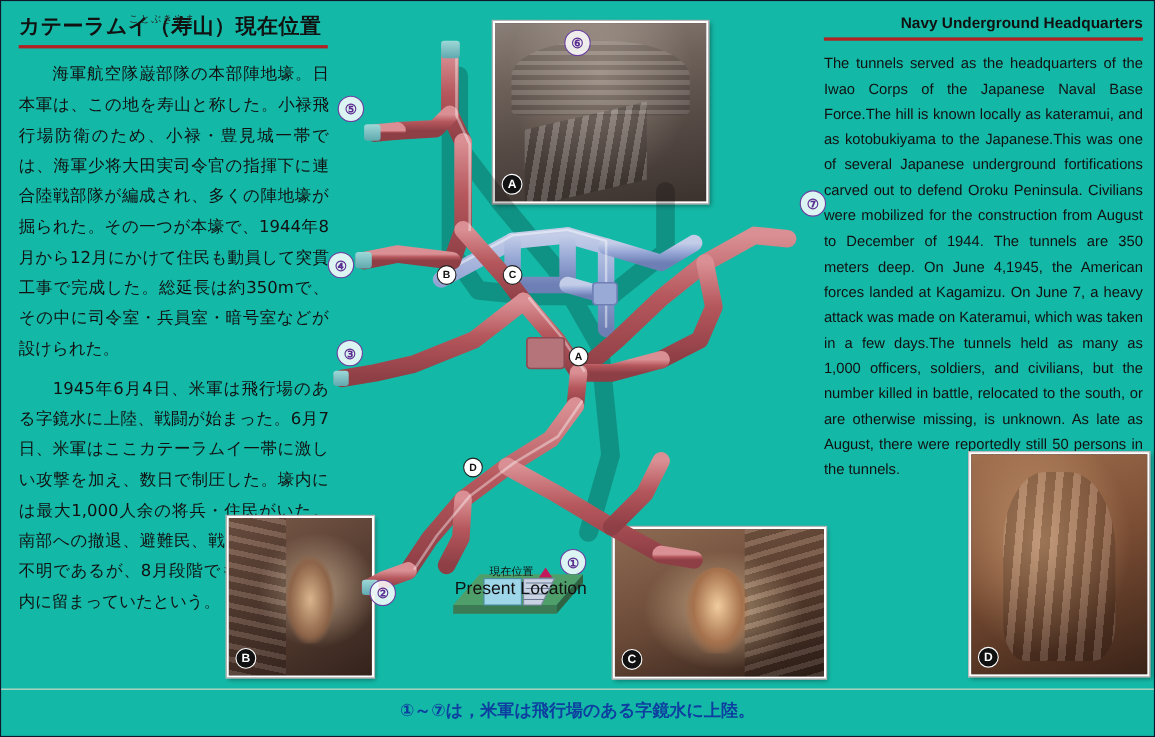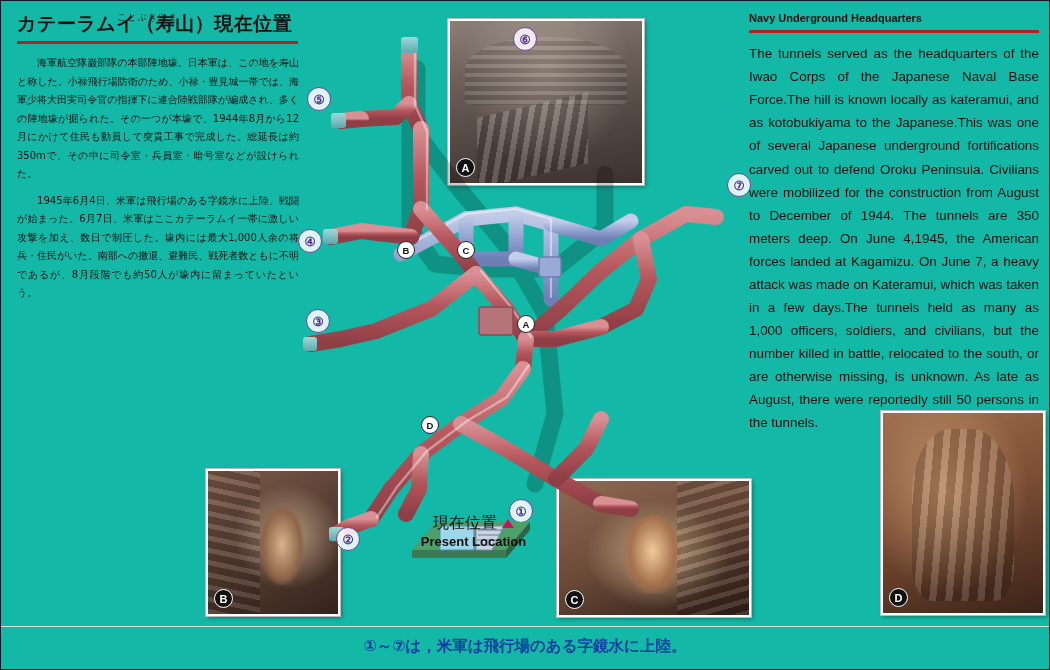--- a/index.html
+++ b/index.html
@@ -31,39 +31,39 @@
   #jp-ruby{
     font-family:"DejaVu Sans", sans-serif;
     font-size:9px;color:#222;
     position:absolute;left:104px;top:0px;letter-spacing:1px;
   }
   #jp-rule{
     width:281px;height:3px;background:#b22222;margin:4px 0 0 4px;
   }
   .jp-body{
     font-family:"DejaVu Sans", sans-serif;
-    font-size:10px;line-height:1.85;color:#111;
+    font-size:15px;line-height:1.85;color:#111;
     margin:10px 4px 0 4px;
     text-align:justify;
   }
   .jp-body p{margin:0 0 8px 0;text-indent:1em;}
 
   
   #right-column{
     position:absolute;right:10px;top:10px;width:290px;
   }
   #en-title-1{
     font-family:"Liberation Serif", serif;
     font-size:16.5px;font-style:italic;font-weight:bold;color:#111;
     text-align:right;line-height:1.25;
   }
   #en-title-2{
     font-family:"Liberation Sans", sans-serif;
-    font-size:11px;font-weight:bold;color:#111;
-    line-height:1.3;
+    font-size:14px;font-weight:bold;color:#111;
+    text-align:right;line-height:1.3;
   }
   #en-rule{width:290px;height:3px;background:#b22222;margin-top:5px;}
   #en-body{
     font-size:13.4px;line-height:1.72;color:#111;
     margin-top:9px;text-align:justify;
   }
   #en-body p{margin:0;}
 
   
   .photo{
@@ -167,22 +167,22 @@
     position:absolute;width:16px;height:16px;border-radius:50%;
     background:#fff;border:1.4px solid #222;color:#111;
     font-size:9.5px;font-weight:bold;
     display:flex;align-items:center;justify-content:center;
   }
 
   
   #present-location{
     position:absolute;left:405px;top:512px;width:135px;text-align:center;
   }
-  #pl-jp{font-family:Liberation Sans, sans-serif;font-size:16px;color:#111;}
-  #pl-en{font-size:13px;font-weight:bold;color:#111;}
+  #pl-jp{font-family:Liberation Sans, sans-serif;font-size:10px;color:#111;}
+  #pl-en{font-size:16px;font-weight:normal;color:#111;}
   #pl-tri{
     display:inline-block;width:0;height:0;margin-left:5px;
     border-left:6px solid transparent;border-right:6px solid transparent;
     border-bottom:9px solid #c2185b;vertical-align:middle;
   }
 
   
   #footer-note{
     position:absolute;left:0;right:0;bottom:12px;text-align:center;
     font-family:"DejaVu Sans", sans-serif;

